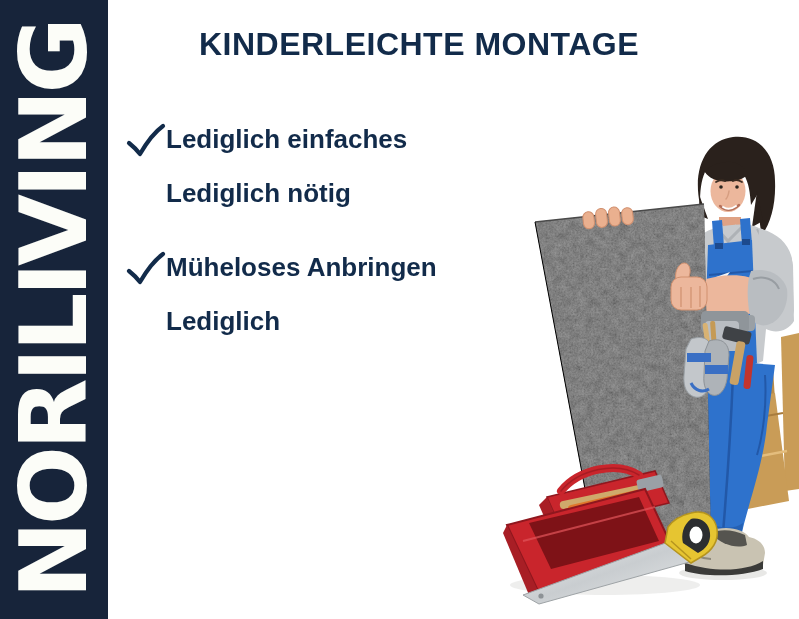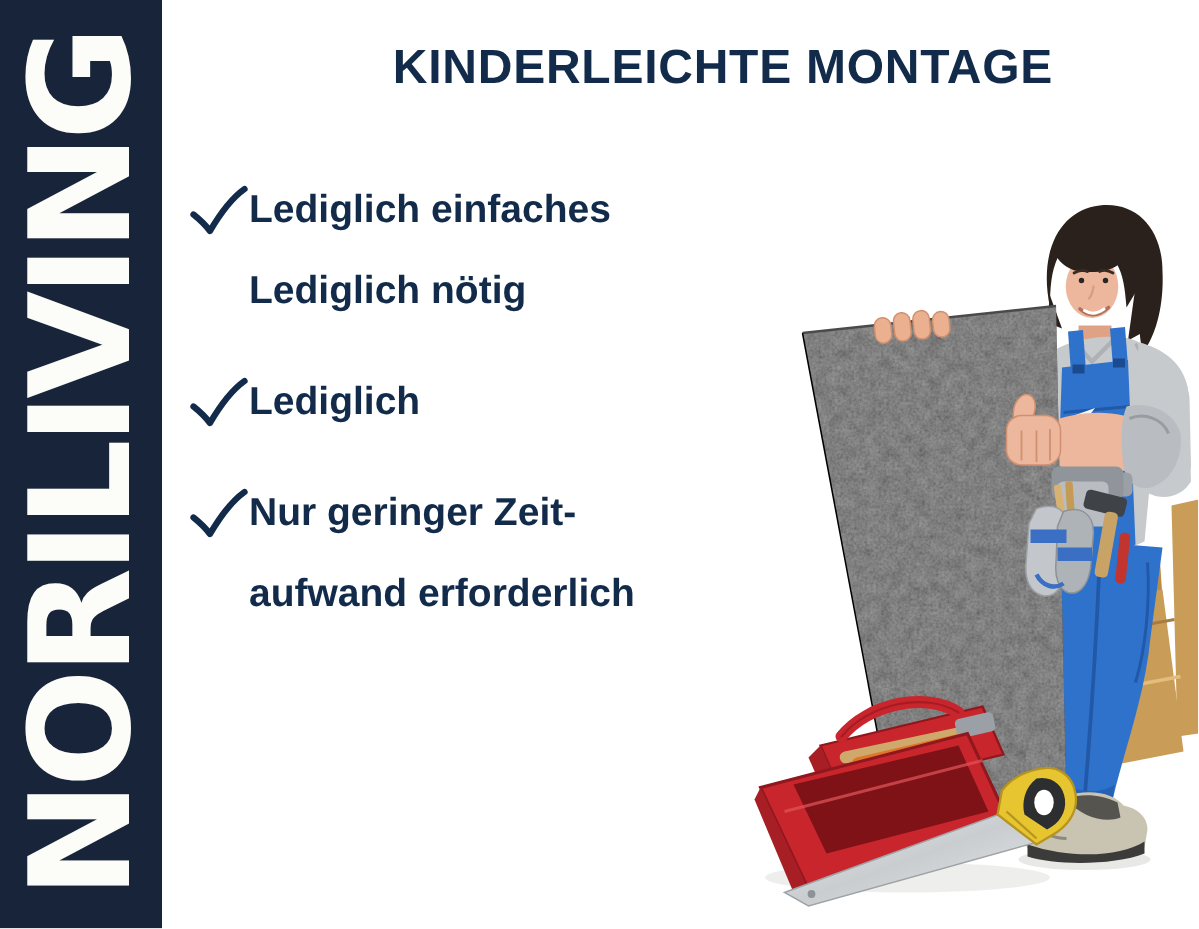--- a/index.html
+++ b/index.html
@@ -16,21 +16,21 @@
     position:absolute;left:54px;top:310px;
     transform:translate(-50%,-50%) rotate(-90deg);
     white-space:nowrap;
     font-family:"DejaVu Sans",sans-serif;
     font-weight:800;font-size:93px;letter-spacing:-4px;
     color:#fcfdf8;
   }
   
   .headline{
     position:absolute;left:136px;top:26px;width:566px;
-    text-align:right;
+    text-align:center;
     font-weight:700;font-size:32px;letter-spacing:0.5px;
     color:#122b4a;
   }
   
   .bullets{position:absolute;left:126px;top:112px;width:400px;}
   .bullet{display:flex;margin-bottom:20px;}
   .check{width:40px;height:36px;flex:none;margin-top:11px;}
   .bullet-text{font-weight:700;font-size:26px;color:#122b4a;}
   .bullet-line{height:54px;display:flex;align-items:center;white-space:nowrap;}
   
@@ -57,33 +57,25 @@
         <div class="bullet-line">Lediglich einfaches</div>
         <div class="bullet-line">Lediglich nötig</div>
       </div>
     </div>
 
     <div class="bullet">
       <svg class="check" viewBox="0 0 40 36">
         <path d="M3,20 C8,24 11,27 14,31 C21,19 30,8 37,3" fill="none" stroke="#122b4a" stroke-width="4.2" stroke-linecap="round" stroke-linejoin="round"></path>
       </svg>
       <div class="bullet-text">
+        <div class="bullet-line">Müheloses Anbringen</div>
         <div class="bullet-line">Lediglich</div>
       </div>
     </div>
 
-    <div class="bullet">
-      <svg class="check" viewBox="0 0 40 36">
-        <path d="M3,20 C8,24 11,27 14,31 C21,19 30,8 37,3" fill="none" stroke="#122b4a" stroke-width="4.2" stroke-linecap="round" stroke-linejoin="round"></path>
-      </svg>
-      <div class="bullet-text">
-        <div class="bullet-line">Nur geringer Zeit-</div>
-        <div class="bullet-line">aufwand erforderlich</div>
-      </div>
-    </div>
 
   </div>
 
   <svg class="photo" viewBox="0 0 304 480">
     <defs>
       <filter id="granite" x="-5%" y="-5%" width="110%" height="110%">
         <feTurbulence type="fractalNoise" baseFrequency="0.55" numOctaves="3" seed="7" stitchTiles="stitch"></feTurbulence>
         <feColorMatrix type="saturate" values="0"></feColorMatrix>
         <feComponentTransfer>
             <feFuncA type="linear" slope="0" intercept="1"></feFuncA>

